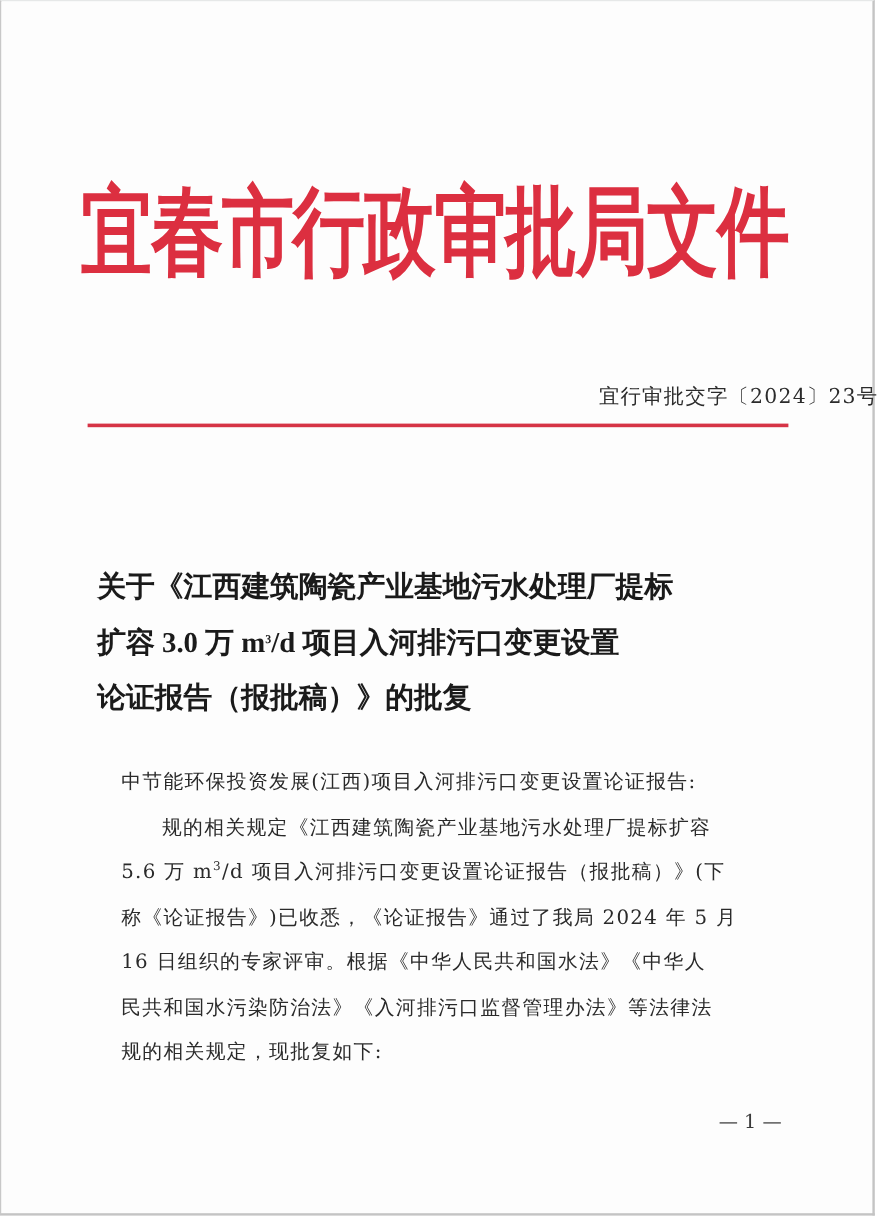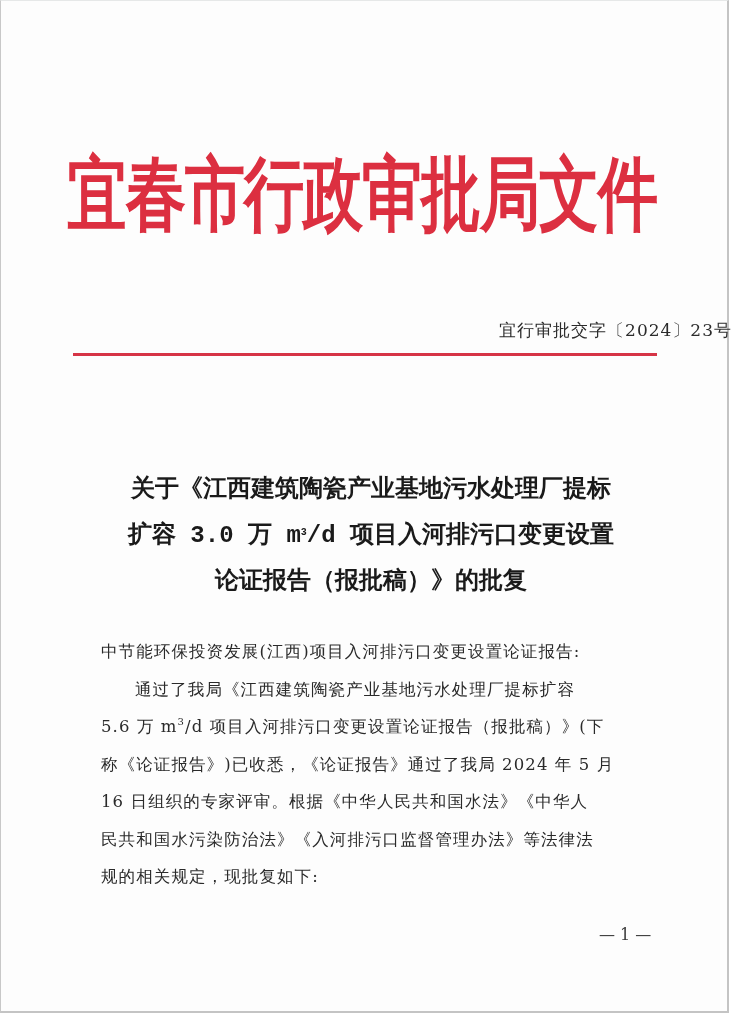--- a/index.html
+++ b/index.html
@@ -59,25 +59,25 @@
       top: 352px;
       width: 584px;
       height: 3px;
       background: #d63446;
     }
     .title {
       position: absolute;
       left: 80px;
       width: 580px;
       top: 466px;
-      font-family: Liberation Mono, monospace;
+      font-family: Liberation Serif, serif;
       font-weight: bold;
       font-size: 24px;
       color: #1a1a1a;
-      text-align: center;
+      text-align: left;
       line-height: 46px;
     }
     .title .line {
       display: block;
       white-space: nowrap;
     }
     .body-text {
       position: absolute;
       left: 100px;
       width: 560px;
@@ -122,21 +122,21 @@
   <div class="red-rule"></div>
 
   <div class="title">
     <span class="line">关于《江西建筑陶瓷产业基地污水处理厂提标</span>
     <span class="line"><span>扩容 3.0 万 m</span><sup>3</sup><span>/d 项目入河排污口变更设置</span></span>
     <span class="line">论证报告（报批稿）》的批复</span>
   </div>
 
   <div class="body-text">
     <span class="row">中节能环保投资发展(江西)项目入河排污口变更设置论证报告:</span>
-    <span class="row indent">通过了我局《江西建筑陶瓷产业基地污水处理厂提标扩容</span>
+    <span class="row indent">规的相关规定《江西建筑陶瓷产业基地污水处理厂提标扩容</span>
     <span class="row"><span>5.6 万 m</span><sup>3</sup><span>/d 项目入河排污口变更设置论证报告（报批稿）》(下</span></span>
     <span class="row">称《论证报告》)已收悉，《论证报告》通过了我局 2024 年 5 月</span>
     <span class="row">16 日组织的专家评审。根据《中华人民共和国水法》《中华人</span>
     <span class="row">民共和国水污染防治法》《入河排污口监督管理办法》等法律法</span>
     <span class="row">规的相关规定，现批复如下:</span>
   </div>
 
   <div class="page-number">— 1 —</div>
 
 </div>

